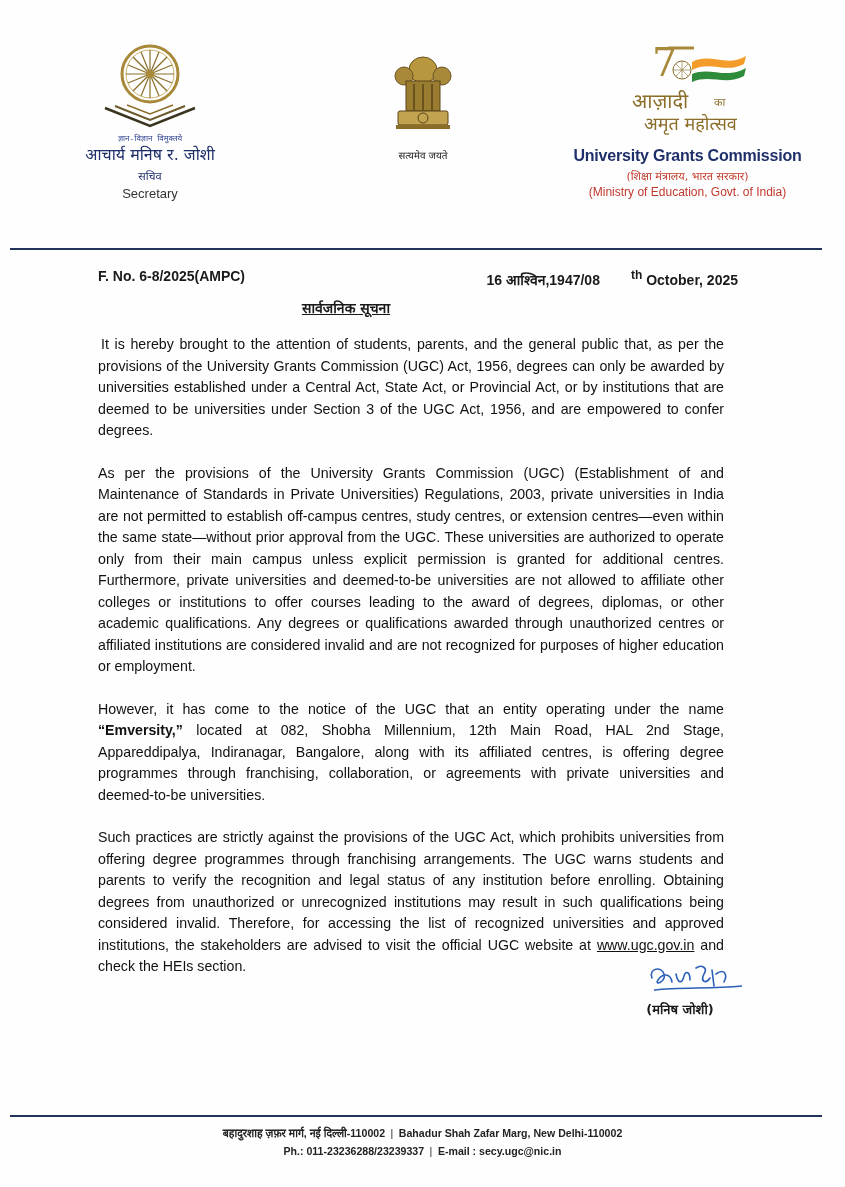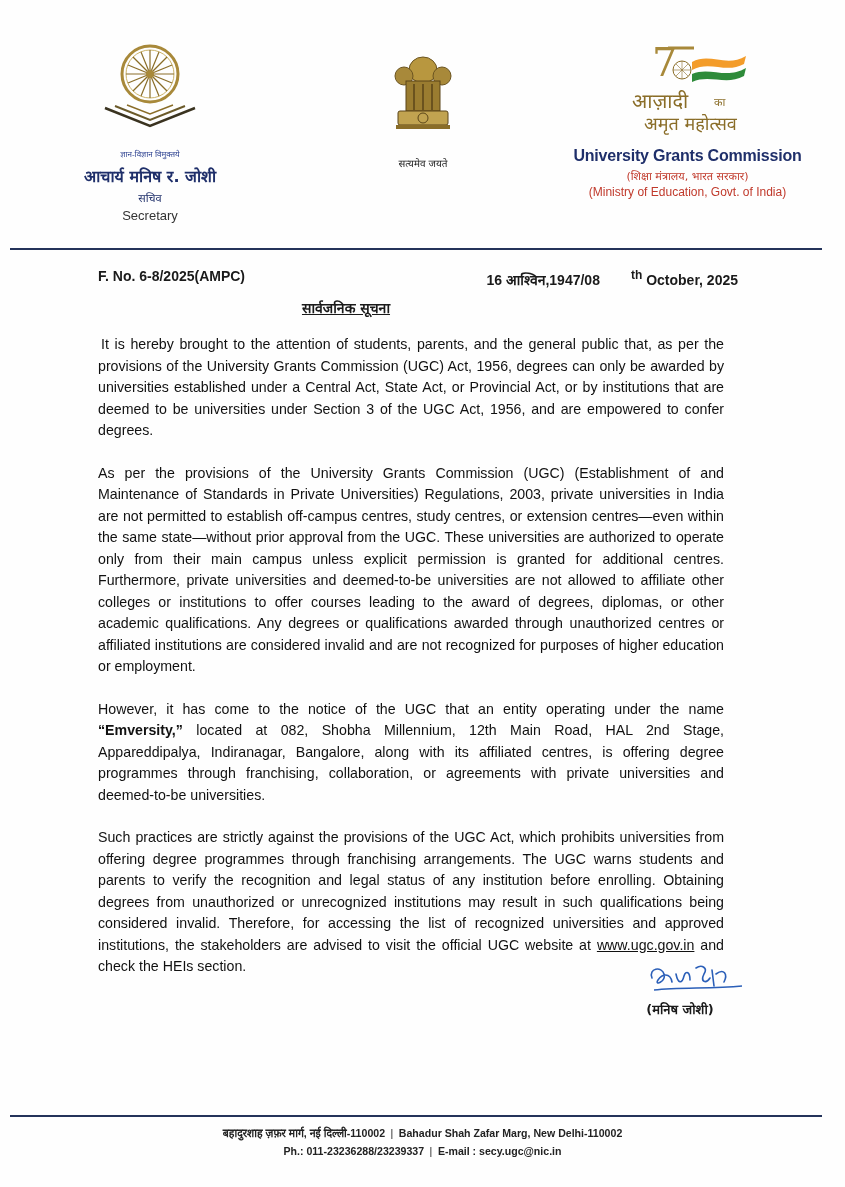--- a/index.html
+++ b/index.html
@@ -5,30 +5,30 @@
   html, body { margin: 0; padding: 0; background: #ffffff; }
   body {
     width: 845px; height: 1187px; position: relative; overflow: hidden;
     font-family: "Liberation Sans", sans-serif; color: #1a1a1a;
   }
   .page { position: absolute; left: 0; top: 0; width: 845px; height: 1187px; background: #fefefe; }
 
   
   .hdr-left { position: absolute; left: 40px; top: 40px; width: 220px; text-align: center; }
   .ugc-emblem { width: 110px; height: 90px; margin: 0 auto; display: block; }
-  .motto-small { font-family: Liberation Sans, sans-serif; font-size: 8px; color: #2a3f8f; margin-top: 18px; }
-  .hindi-name { font-family: "DejaVu Sans", sans-serif; font-size: 16px; font-weight: bold; color: #1f2f6a; margin-top: 6px; }
+  .motto-small { font-family: Liberation Mono, monospace; font-size: 8px; color: #2a3f8f; margin-top: 2px; }
+  .hindi-name { font-family: "DejaVu Sans", sans-serif; font-size: 16px; font-weight: normal; color: #1f2f6a; }
   .hindi-desig { font-family: "DejaVu Sans", sans-serif; font-size: 11px; color: #1f2f6a; margin-top: 3px; }
   .eng-name { font-family: "Liberation Sans", sans-serif; font-size: 17px; font-weight: bold; color: #1f2f4a; margin-top: 6px; }
   .eng-desig { font-family: "Liberation Sans", sans-serif; font-size: 13px; color: #333; margin-top: 3px; }
 
   
   .hdr-center { position: absolute; left: 368px; top: 48px; width: 110px; text-align: center; }
   .ashoka { width: 70px; height: 92px; display: block; margin: 0 auto; }
-  .satyamev { font-family: "DejaVu Sans", sans-serif; font-size: 10px; color: #222; margin-top: 16px; }
+  .satyamev { font-family: "DejaVu Sans", sans-serif; font-size: 10px; color: #222; margin-top: 8px; }
 
   
   .hdr-right { position: absolute; left: 570px; top: 40px; width: 235px; text-align: center; }
   .azadi { width: 140px; height: 95px; display: block; margin: 0 auto; }
   .hindi-org { font-family: "DejaVu Sans", sans-serif; font-size: 15px; font-weight: bold; color: #1f2f6a; margin-top: 4px; }
   .eng-org { font-family: "Liberation Sans", sans-serif; font-size: 16px; font-weight: bold; color: #1f2f6a; margin-top: 12px; letter-spacing: -0.2px; }
   .hindi-ministry { font-family: "DejaVu Sans", sans-serif; font-size: 11px; color: #c0392b; margin-top: 3px; }
   .eng-ministry { font-family: "Liberation Sans", sans-serif; font-size: 12px; color: #c0392b; margin-top: 2px; }
 
   .rule { position: absolute; left: 10px; width: 812px; height: 2px; background: #24335a; }

